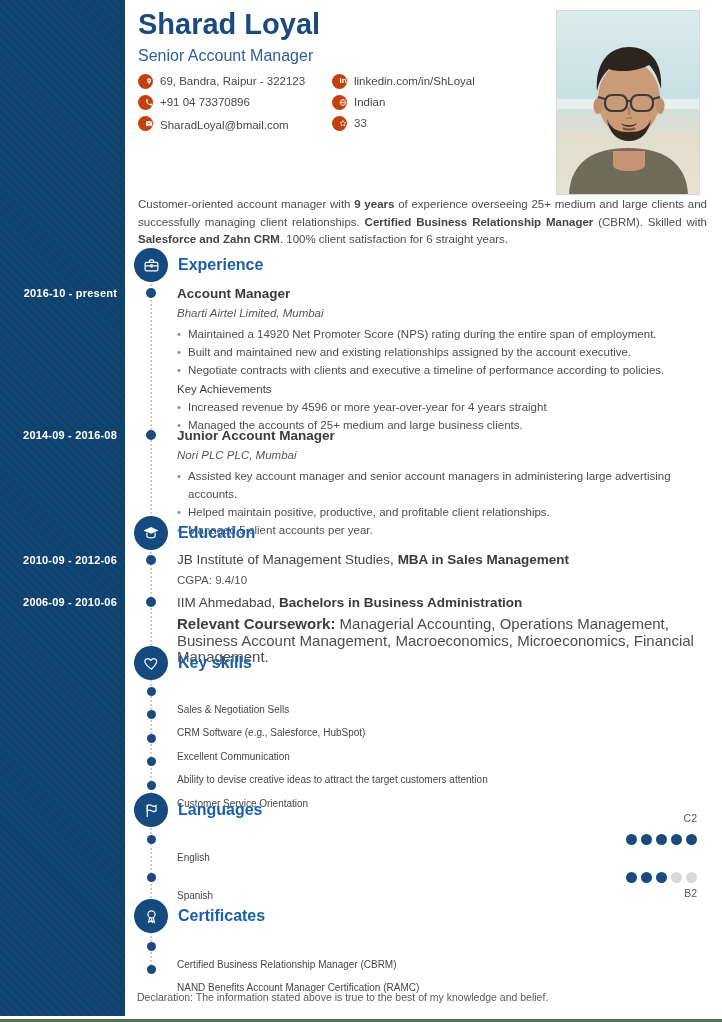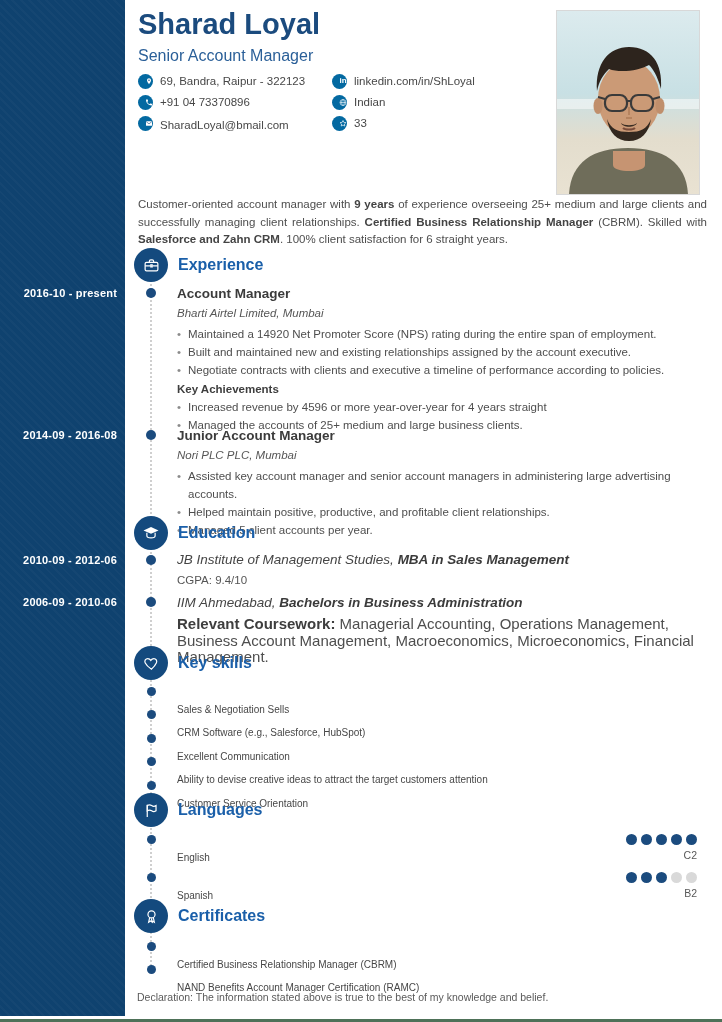--- a/index.html
+++ b/index.html
@@ -11,21 +11,21 @@
   .sidebar { position:absolute; left:0; top:0; width:125px; height:1016px; background:#0F426F;
     background-image:repeating-linear-gradient(45deg, rgba(255,255,255,0.025) 0 2px, transparent 2px 6px); }
   .side-date { position:absolute; left:0; right:8px; text-align:right; color:#ffffff; font-size:11px; font-weight:bold; letter-spacing:0.2px; }
   .bottom-line { position:absolute; left:0; bottom:0; width:722px; height:3px; background:#4E7158; }
 
   
   .name { position:absolute; left:138px; top:8px; font-size:29px; font-weight:bold; color:#1B4B7E; }
   .job-title { position:absolute; left:138px; top:47px; font-size:16px; color:#2A5F98; }
   .contact { position:absolute; display:flex; align-items:center; gap:7px; height:16px; }
   .contact .txt { font-size:11.5px; color:#474747; }
-  .ci { width:15px; height:15px; border-radius:50%; background:#0369a1; display:flex; align-items:center; justify-content:center; flex:0 0 15px;padding-left:7px; }
+  .ci { width:15px; height:15px; border-radius:50%; background:#c2410c; display:flex; align-items:center; justify-content:center; flex:0 0 15px;padding-left:7px; }
   .ci svg { display:block; }
   .ci .in-txt { color:#fff; font-size:8px; font-weight:bold; line-height:1; }
 
   
   .photo { position:absolute; left:556px; top:10px; width:144px; height:185px; border:1px solid #d8d8d8; }
   .photo svg { display:block; }
 
   
   .summary { position:absolute; left:138px; top:196px; width:569px; font-size:11.5px; line-height:17.5px; color:#4E4E4E; text-align:justify; }
   .summary b { color:#444; }
@@ -37,22 +37,22 @@
   .tdot { position:absolute; width:10px; height:10px; border-radius:50%; background:#1B4B7E; left:146px; }
   .tdot.small { width:9px; height:9px; left:146.5px; }
 
   
   .entry { position:absolute; left:177px; width:532px; }
   .entry-title { font-size:13.5px; font-weight:bold; color:#3B3B3B; }
   .entry-company { font-size:11.5px; font-style:italic; color:#565656; margin-top:6px; }
   .blist { list-style:none; margin-top:6px; }
   .blist li { font-size:11.5px; color:#4E4E4E; line-height:18px; padding-left:11px; position:relative; }
   .blist li::before { content:"•"; position:absolute; left:0; color:#8a8a8a; }
-  .ach-label { font-size:11.5px; font-weight:bold; color:#3E3E3E; line-height:18px; margin-top:1px; }
-  .edu-title { font-size:13.5px; color:#454545;font-style:italic; }
+  .ach-label { font-size:11.5px; font-weight:normal; color:#3E3E3E; line-height:18px; margin-top:1px; }
+  .edu-title { font-size:13.5px; color:#454545; }
   .edu-title b { color:#3B3B3B; }
   .edu-note { font-size:11.5px; color:#555; margin-top:7px; }
   .coursework { font-size:15px; line-height:16.5px; color:#4E4E4E; margin-top:6px; width:537px; }
   .coursework b { color:#3E3E3E; }
 
   
   .row-text { position:absolute; left:177px; font-size:10px; color:#474747;margin-top:19px; }
   .lang-dots { position:absolute; right:25px; display:flex; gap:4px; }
   .dot { width:11px; height:11px; border-radius:50%; background:#D9D9D9; }
   .dot.filled { background:#1B4B7E; }
@@ -249,21 +249,21 @@
 
   <span class="tdot small" style="top:835px"></span>
   <span class="row-text" style="top:833px">English</span>
   <div class="lang-dots" style="top:834px">
       <span class="dot filled"></span>
       <span class="dot filled"></span>
       <span class="dot filled"></span>
       <span class="dot filled"></span>
       <span class="dot filled"></span>
     </div>
-  <span class="cefr" style="top:849px">C2</span>
+  <span class="cefr" style="top:812px">C2</span>
 
   <span class="tdot small" style="top:873px"></span>
   <span class="row-text" style="top:871px">Spanish</span>
   <div class="lang-dots" style="top:872px">
       <span class="dot filled"></span>
       <span class="dot filled"></span>
       <span class="dot filled"></span>
       <span class="dot"></span>
       <span class="dot"></span>
     </div>

